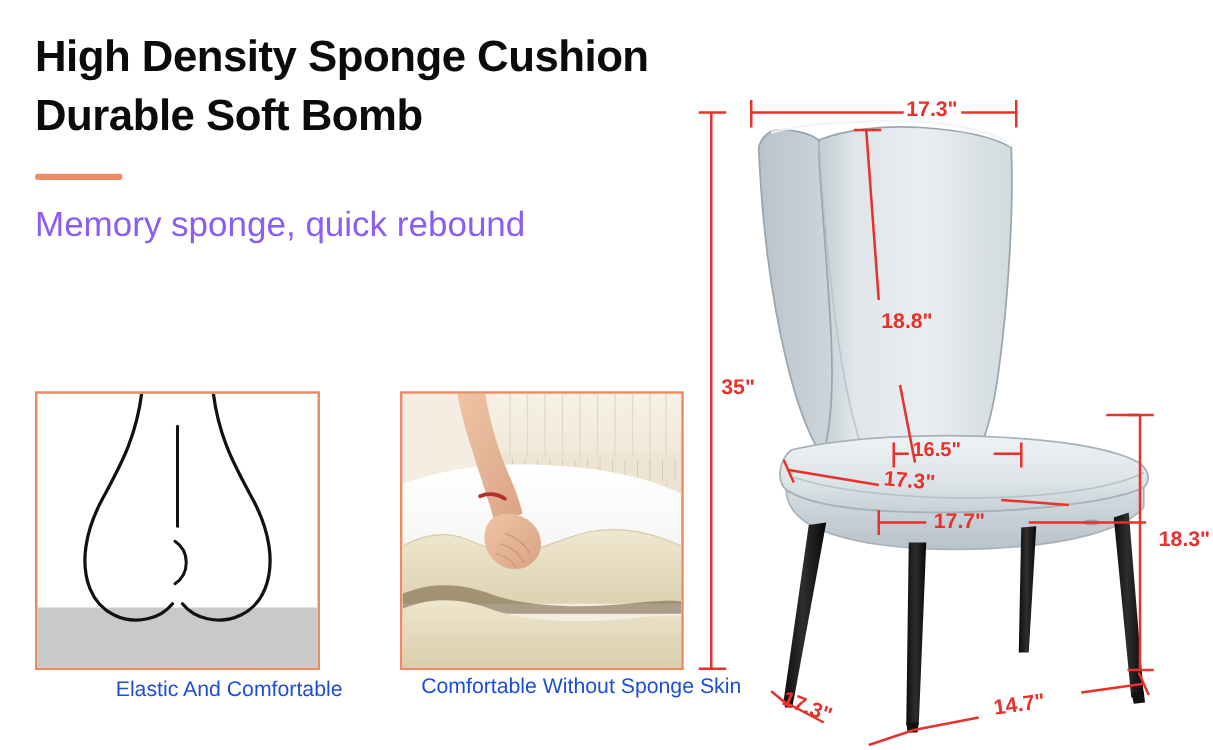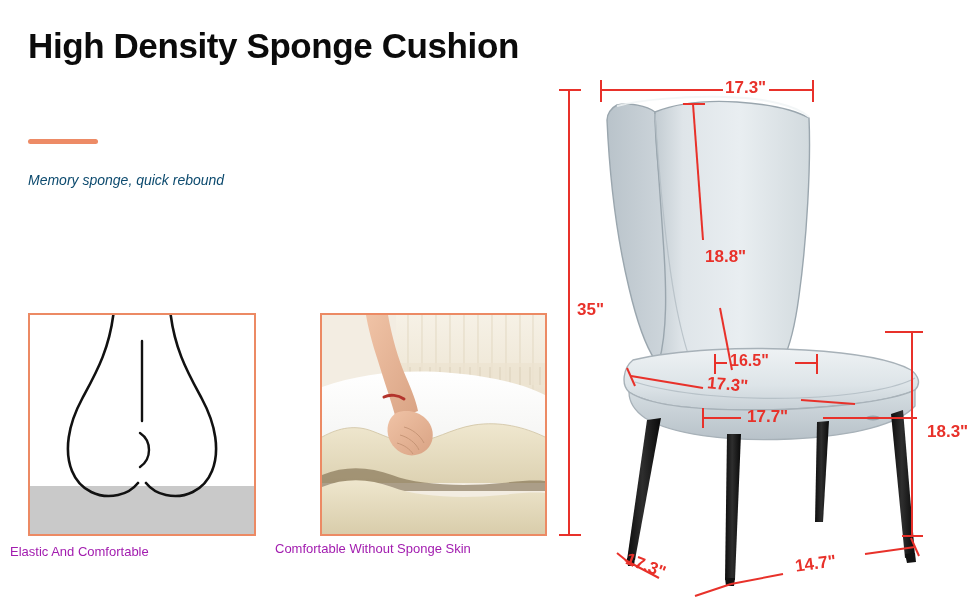--- a/index.html
+++ b/index.html
@@ -41,43 +41,42 @@
     width: 70px;
     height: 5px;
     border-radius: 3px;
     background: #ed8b66;
   }
   #subtitle {
     position: absolute;
     left: 28px;
     top: 166px;
     width: 470px;
-    font-size: 14px;
+    font-size: 28px;
     line-height: 28px;
-    color: #0c4a6e;
-    font-style: italic;
+    color: #8b5cf6;
   }
 
   
   .panel {
     position: absolute;
     box-sizing: border-box;
     border: 2px solid #ec8a64;
     background: #ffffff;
     overflow: hidden;
   }
   #panel-elastic { left: 28px;  top: 313px; width: 228px; height: 223px; }
   #panel-rebound { left: 320px; top: 313px; width: 227px; height: 223px; }
 
   .panel-caption {
     position: absolute;
-    text-align: left;
-    font-size: 13px;
+    text-align: right;
+    font-size: 17px;
     line-height: 21px;
-    color: #a21caf;
+    color: #1d4ed8;
   }
   #caption-elastic { left: 10px;  top: 541px; width: 264px; }
   #caption-rebound { left: 275px; top: 538px; width: 318px; }
 
   
   #floor-band {
     position: absolute;
     left: 0; right: 0; bottom: 0;
     height: 48px;
     background: #c9c9c9;
@@ -100,20 +99,21 @@
   }
   .dim-label.sm { font-size: 16px; }
 </style>
 </head>
 <body>
 
 <div id="page">
 
   <div id="headline">
     <div class="title-line">High Density Sponge Cushion</div>
+    <div class="title-line">Durable Soft Bomb</div>
   </div>
 
   <div id="accent-rule"></div>
 
   <div id="subtitle">
     <div>Memory sponge, quick rebound</div>
   </div>
 
   <div class="panel" id="panel-elastic">
     <div id="floor-band"></div>

